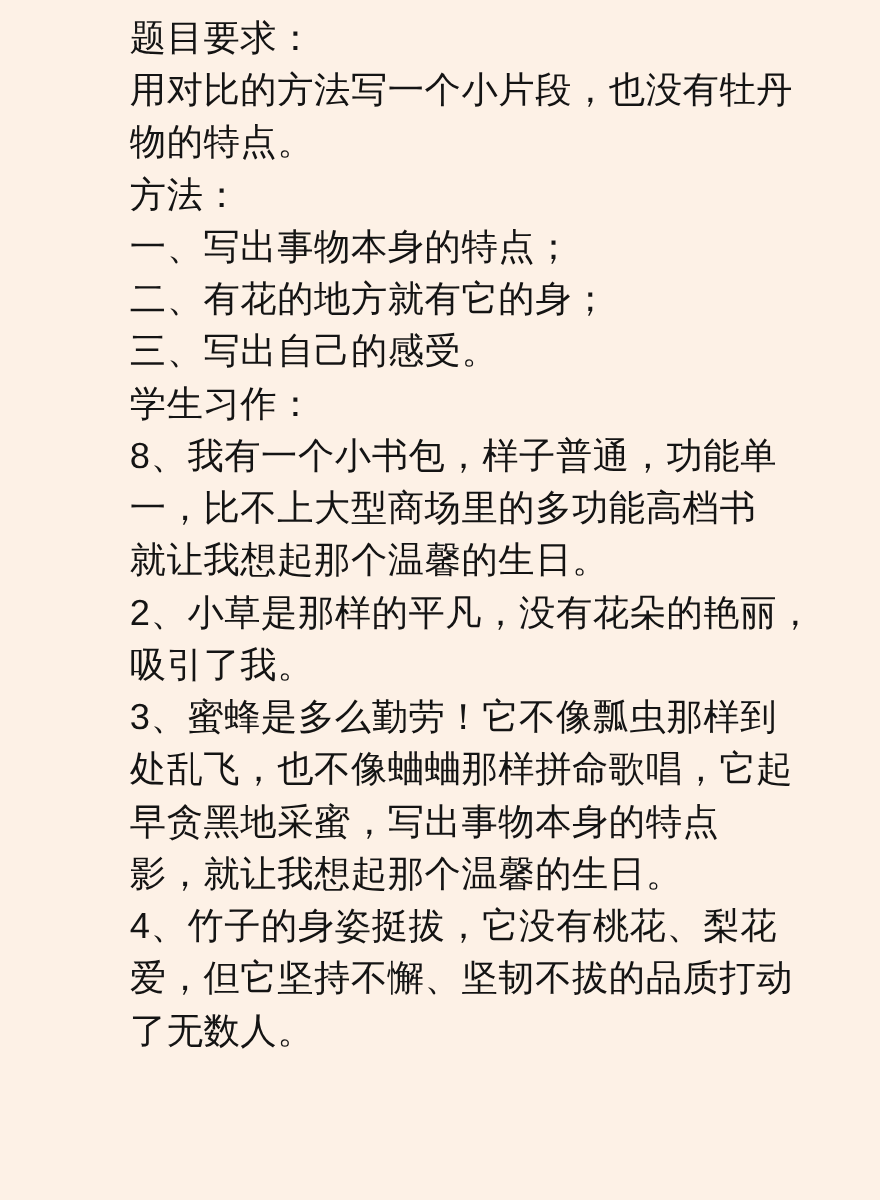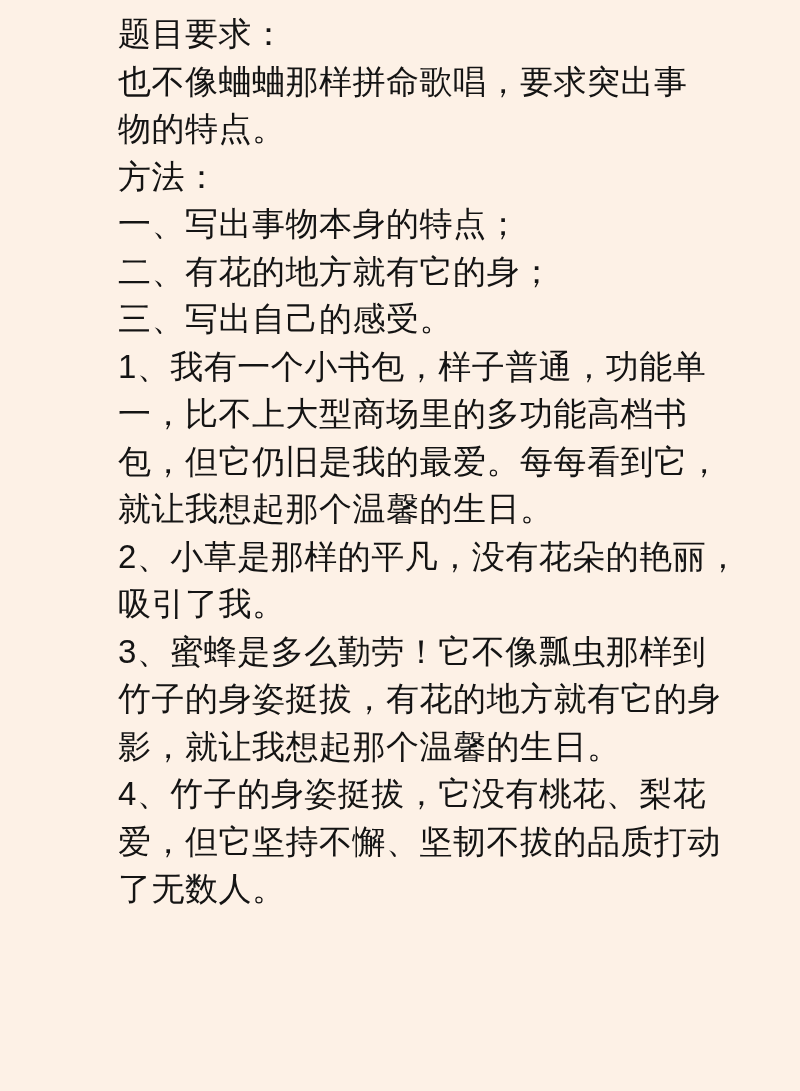--- a/index.html
+++ b/index.html
@@ -34,39 +34,40 @@
     padding: 0;
   }
 </style>
 </head>
 <body>
 
 <div class="page">
 
   <div class="block">
     <div class="line">题目要求：</div>
-    <div class="line">也不像蛐蛐那样拼命歌唱，要求突出事</div>
+    <div class="line">用对比的方法写一个小片段，也没有牡丹</div>
     <div class="line">物的特点。</div>
   </div>
 
   <div class="block">
     <div class="line">方法：</div>
     <div class="line">一、写出事物本身的特点；</div>
     <div class="line">二、有花的地方就有它的身；</div>
     <div class="line">三、写出自己的感受。</div>
   </div>
 
   <div class="block">
-    <div class="line">1、我有一个小书包，样子普通，功能单</div>
+    <div class="line">学生习作：</div>
+    <div class="line">8、我有一个小书包，样子普通，功能单</div>
     <div class="line">一，比不上大型商场里的多功能高档书</div>
-    <div class="line">包，但它仍旧是我的最爱。每每看到它，</div>
     <div class="line">就让我想起那个温馨的生日。</div>
     <div class="line">2、小草是那样的平凡，没有花朵的艳丽，</div>
     <div class="line">吸引了我。</div>
     <div class="line">3、蜜蜂是多么勤劳！它不像瓢虫那样到</div>
-    <div class="line">竹子的身姿挺拔，有花的地方就有它的身</div>
+    <div class="line">处乱飞，也不像蛐蛐那样拼命歌唱，它起</div>
+    <div class="line">早贪黑地采蜜，写出事物本身的特点</div>
     <div class="line">影，就让我想起那个温馨的生日。</div>
     <div class="line">4、竹子的身姿挺拔，它没有桃花、梨花</div>
     <div class="line">爱，但它坚持不懈、坚韧不拔的品质打动</div>
     <div class="line">了无数人。</div>
   </div>
 
 </div>
 
 </body></html>

